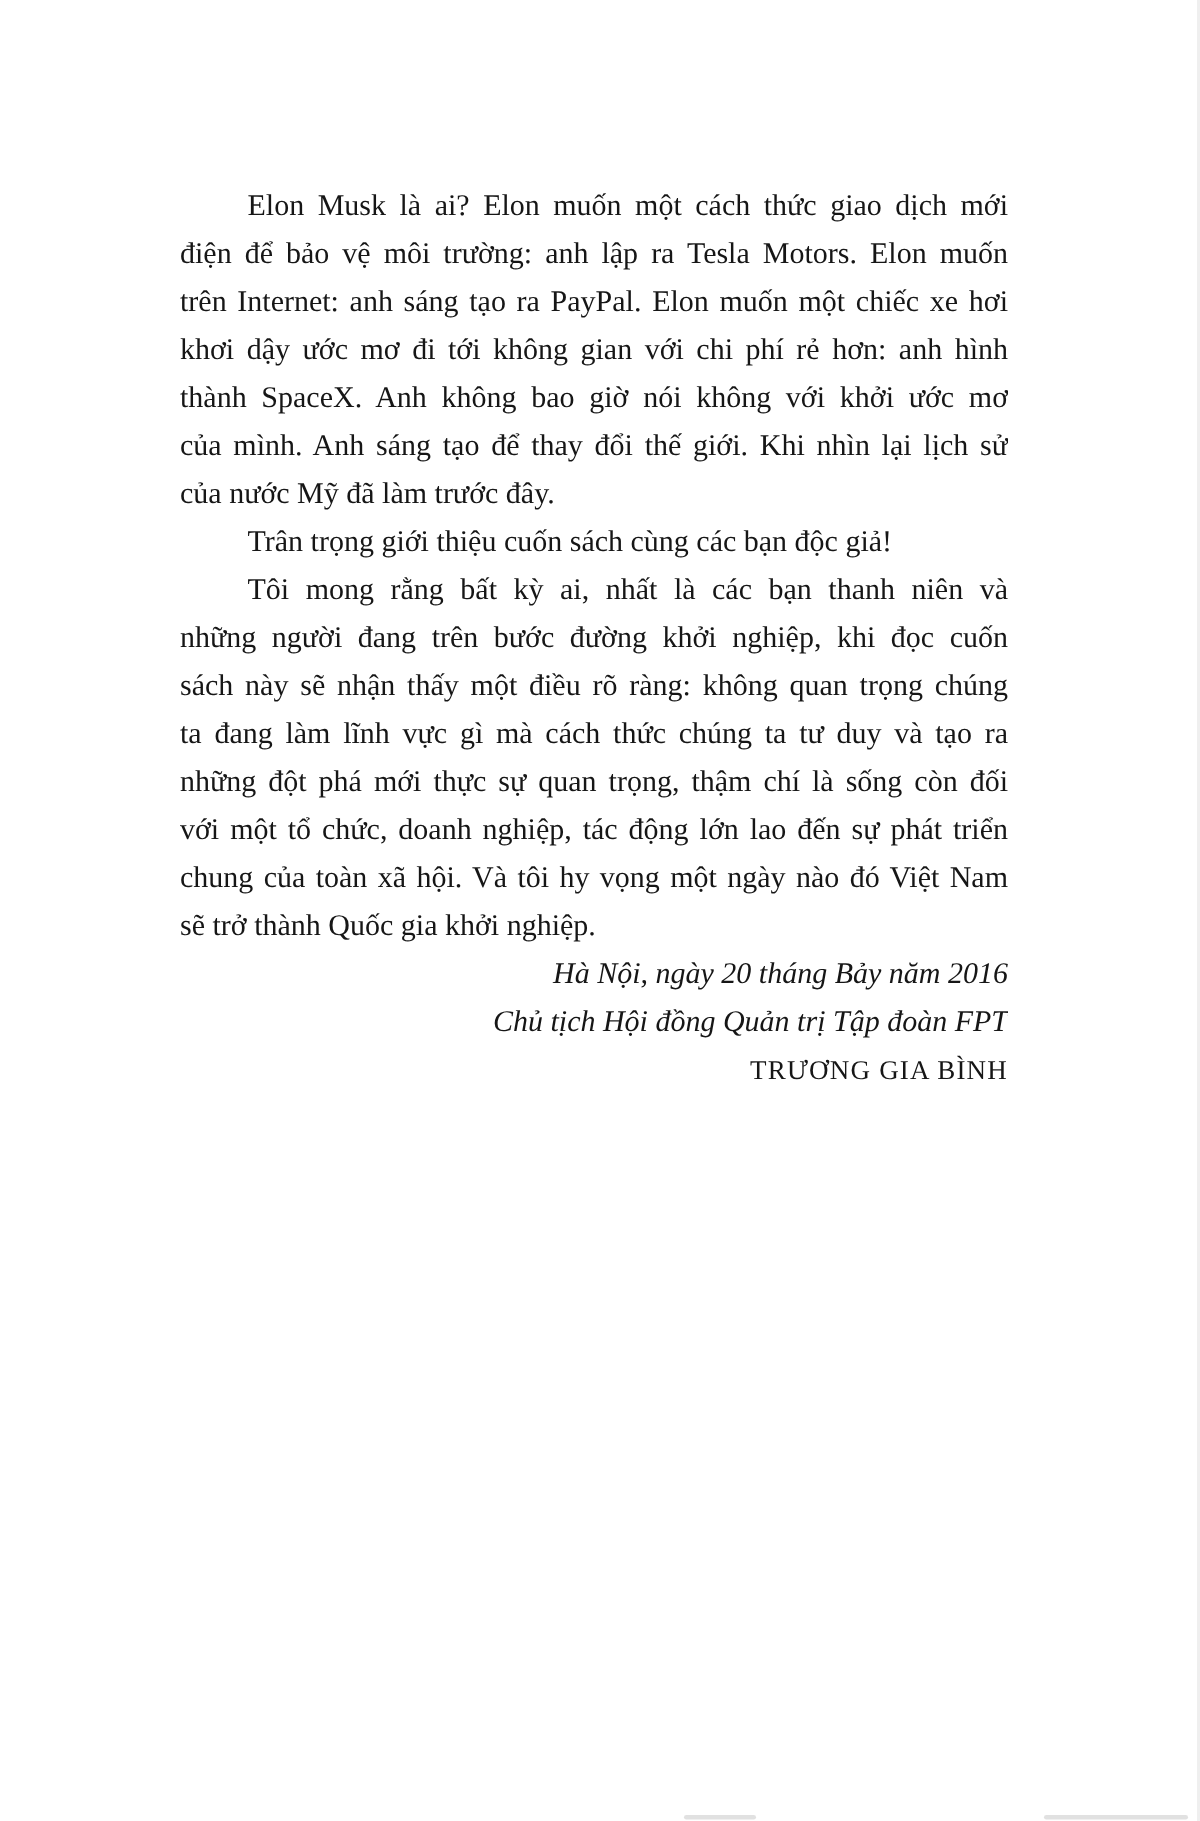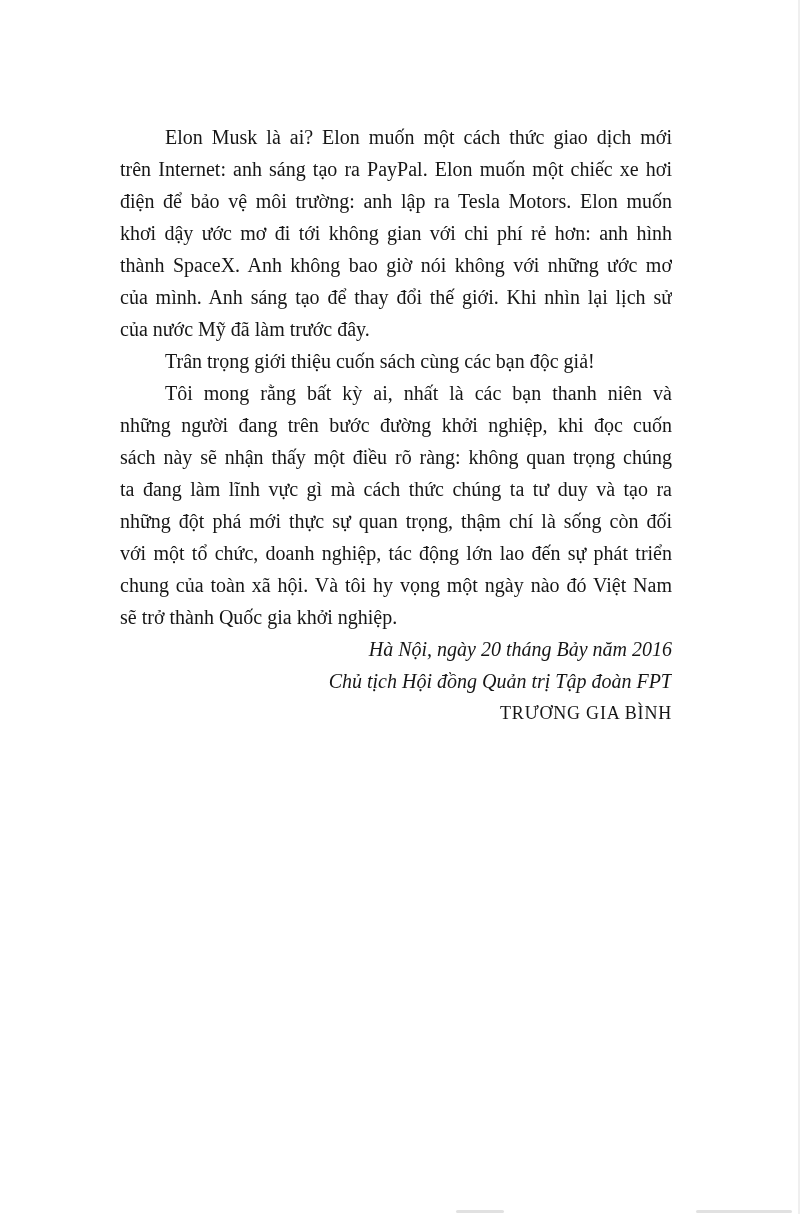--- a/index.html
+++ b/index.html
@@ -70,24 +70,24 @@
   }
 </style>
 </head>
 <body>
 
 <div class="page">
   <div class="text-block">
 
     <div class="paragraph">
       <div class="line indent">Elon Musk là ai? Elon muốn một cách thức giao dịch mới</div>
+      <div class="line">điện để bảo vệ môi trường: anh lập ra Tesla Motors. Elon muốn</div>
       <div class="line">trên Internet: anh sáng tạo ra PayPal. Elon muốn một chiếc xe hơi</div>
-      <div class="line">điện để bảo vệ môi trường: anh lập ra Tesla Motors. Elon muốn</div>
       <div class="line">khơi dậy ước mơ đi tới không gian với chi phí rẻ hơn: anh hình</div>
-      <div class="line">thành SpaceX. Anh không bao giờ nói không với những ước mơ</div>
+      <div class="line">thành SpaceX. Anh không bao giờ nói không với khởi ước mơ</div>
       <div class="line">của mình. Anh sáng tạo để thay đổi thế giới. Khi nhìn lại lịch sử</div>
       <div class="line endpara">của nước Mỹ đã làm trước đây.</div>
     </div>
 
     <div class="paragraph">
       <div class="line indent endpara">Trân trọng giới thiệu cuốn sách cùng các bạn độc giả!</div>
     </div>
 
     <div class="paragraph">
       <div class="line indent">Tôi mong rằng bất kỳ ai, nhất là các bạn thanh niên và</div>

